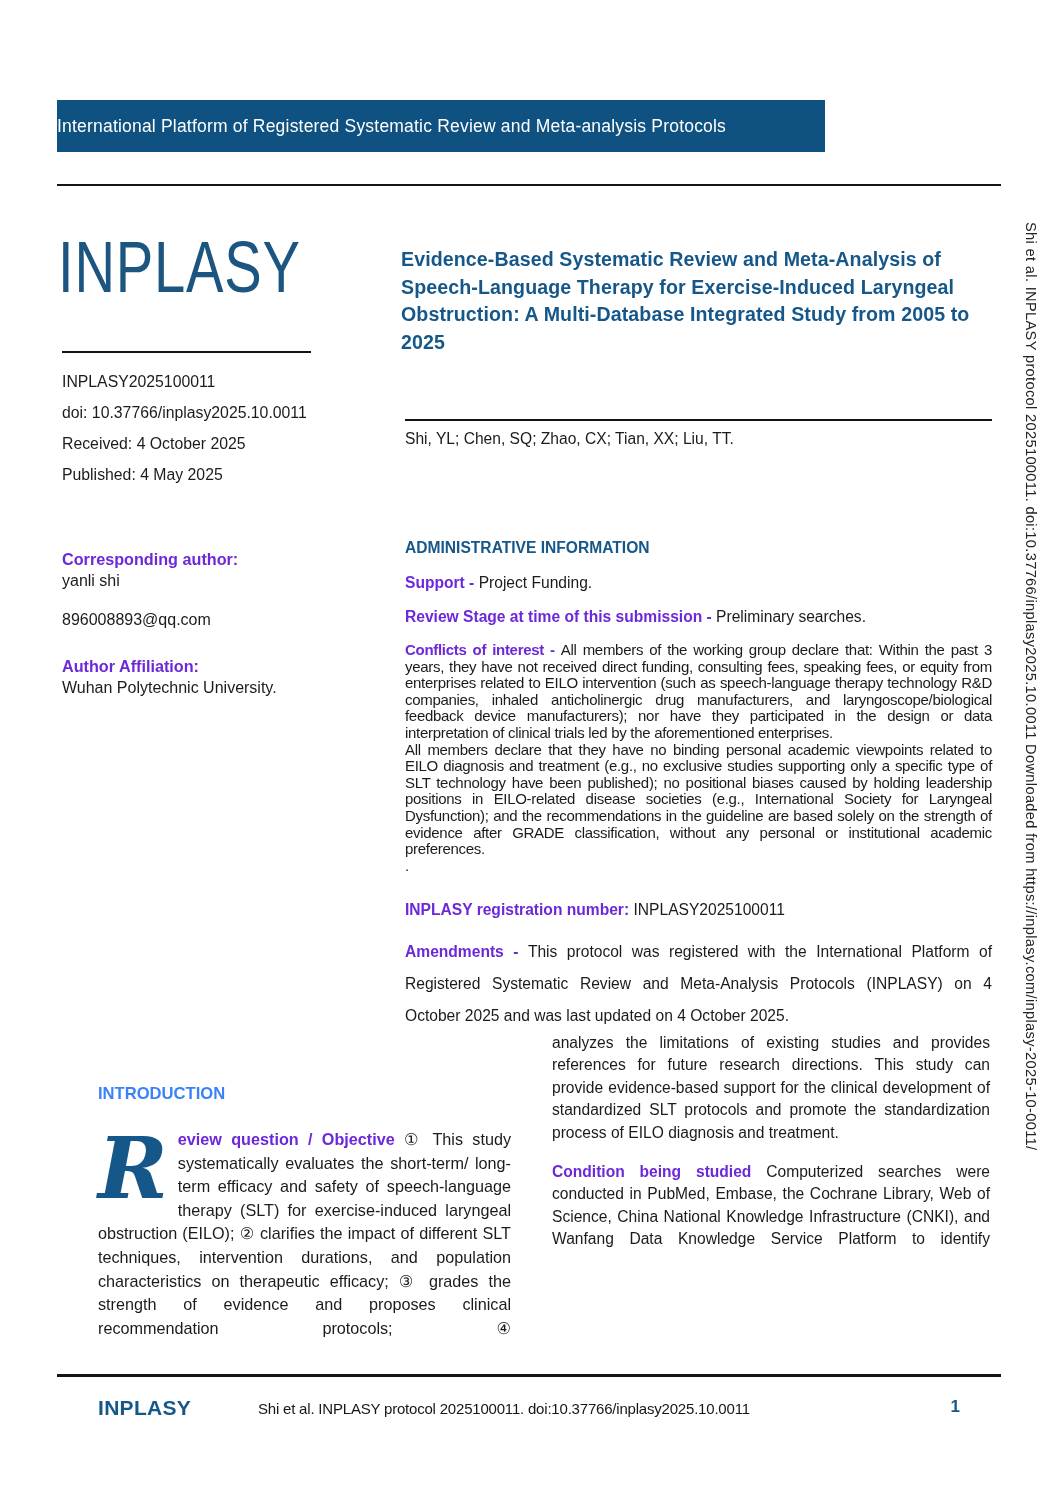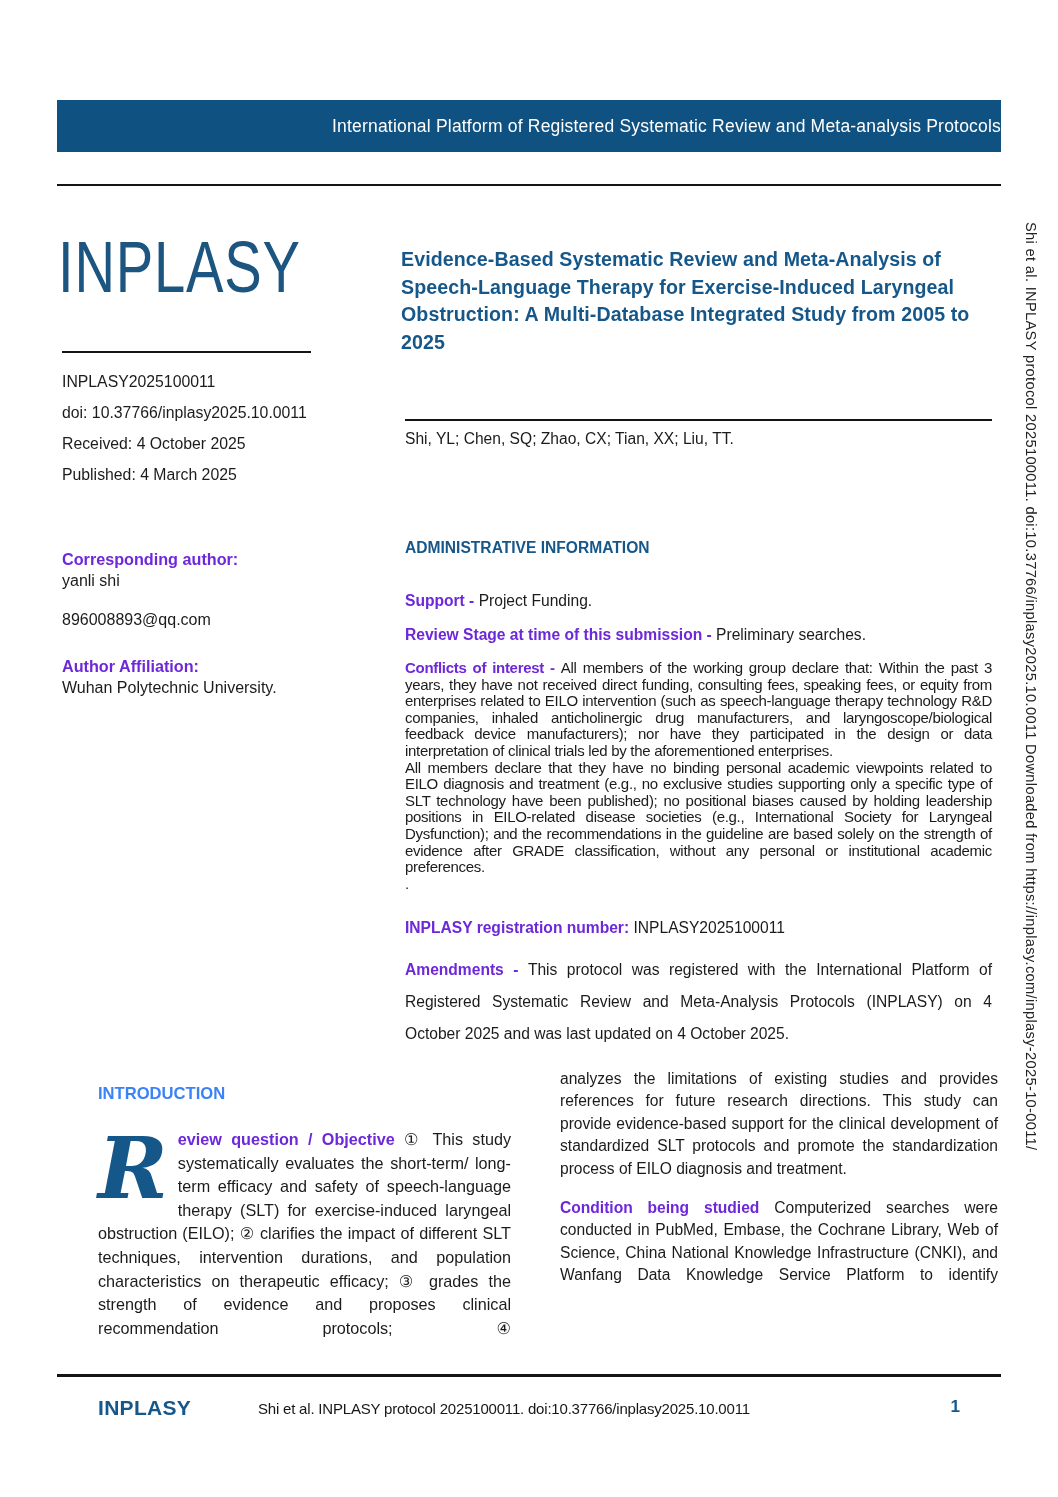--- a/index.html
+++ b/index.html
@@ -2,22 +2,22 @@
 <html><head>
 <meta charset="utf-8">
 <style>
   * { margin:0; padding:0; box-sizing:border-box; }
   html,body { background:#ffffff; }
   body { width:1058px; height:1497px; position:relative; font-family:"Liberation Sans", sans-serif; color:#1b1b1b; }
   .page { position:absolute; inset:0; background:#fff; overflow:hidden; }
   .accent { color:#6d28d9; }
   .b { font-weight:bold; }
 
-  .banner { position:absolute; left:57px; top:100px; width:944px; height:52px;
-            background:#0f5180; display:flex; align-items:center; justify-content:flex-end; }
+  .banner { position:absolute; left:57px; top:100px; width:768px; height:52px;
+            background:#0f5180; display:flex; align-items:center; justify-content:flex-start; }
   .banner span { color:#ffffff; font-size:17.5px; letter-spacing:0.2px; }
 
   .rule { position:absolute; background:#141414; }
   .top-rule    { left:57px;  top:184px;  width:944px; height:2px; }
   .logo-rule   { left:62px;  top:351px;  width:249px; height:2px; }
   .title-rule  { left:405px; top:419px;  width:587px; height:2px; }
   .footer-rule { left:57px;  top:1374px; width:944px; height:3px; }
 
   .logo { position:absolute; left:58px; top:226px; font-size:72px; font-weight:400;
           color:#1b5580; transform:scaleX(0.78); transform-origin:left top; letter-spacing:1px; }
@@ -30,33 +30,33 @@
   .authorbox .lbl { font-size:16.2px; }
   .authorbox .email { margin-top:17px; }
   .authorbox .affil-label { margin-top:24px; }
 
   .title { position:absolute; left:401px; top:246px; width:592px; font-size:19.6px;
            line-height:27.6px; font-weight:bold; color:#16578a; letter-spacing:0.1px; }
 
   .authors { position:absolute; left:405px; top:430px; font-size:15.6px; }
 
   .admin { position:absolute; left:405px; top:539px; width:587px; }
-  .admin h2 { font-size:15.6px; line-height:18px; margin-bottom:35px; color:#16578a; }
+  .admin h2 { font-size:15.6px; line-height:18px; margin-bottom:17px; color:#16578a; }
   .admin .line { font-size:15.6px; line-height:18px; margin-bottom:16px; }
   .admin .conflicts { font-size:15px; line-height:16.6px; letter-spacing:-0.3px; text-align:justify; }
   .admin .reg { margin-top:27px; font-size:15.6px; line-height:18px; }
   .admin .amendments { margin-top:17px; font-size:15.6px; line-height:32px; text-align:justify; }
 
   .intro-left { position:absolute; left:98px; top:1085px; width:413px; }
   .intro-left h2 { font-size:16.6px; line-height:18px; margin-bottom:25px; color:#3b82f6; }
   .intro-p { font-size:16.2px; line-height:23.6px; text-align:justify; text-align-last:justify; }
   .dropcap { float:left; font-family:"DejaVu Serif", serif; font-style:italic; font-weight:bold;
              font-size:84px; line-height:66px; color:#16578a; margin:8px 10px 0 0; }
 
-  .intro-right { position:absolute; left:552px; top:1068px; width:438px;margin-left:8px; }
+  .intro-right { position:absolute; left:552px; top:1032px; width:438px; }
   .intro-right .rc { font-size:15.6px; line-height:22.4px; text-align:justify; }
   .intro-right .cond { margin-top:17px; text-align-last:justify; }
 
   footer { position:absolute; left:0; top:1392px; width:1058px; height:40px; }
   .f-logo { position:absolute; left:98px; top:4px; font-size:21px; font-weight:bold;
             color:#16578a; letter-spacing:0.3px; }
   .f-cite { position:absolute; left:258px; top:8px; font-size:15px; letter-spacing:-0.2px; color:#161616; }
   .f-page { position:absolute; left:940px; top:5px; width:20px; text-align:right;
             font-size:17px; font-weight:bold; color:#16578a; }
 
@@ -74,21 +74,21 @@
 
   <div class="rule top-rule"></div>
 
   <div class="logo">INPLASY</div>
   <div class="rule logo-rule"></div>
 
   <div class="meta">
     <div>INPLASY2025100011</div>
     <div>doi: 10.37766/inplasy2025.10.0011</div>
     <div>Received: 4 October 2025</div>
-    <div class="meta-published">Published: 4 March 2025</div>
+    <div class="meta-published">Published: 4 May 2025</div>
   </div>
 
   <div class="authorbox">
     <div class="accent b lbl">Corresponding author:</div>
     <div>yanli shi</div>
     <div class="email">896008893@qq.com</div>
     <div class="accent b lbl affil-label">Author Affiliation:</div>
     <div>Wuhan Polytechnic University.</div>
   </div>
 

